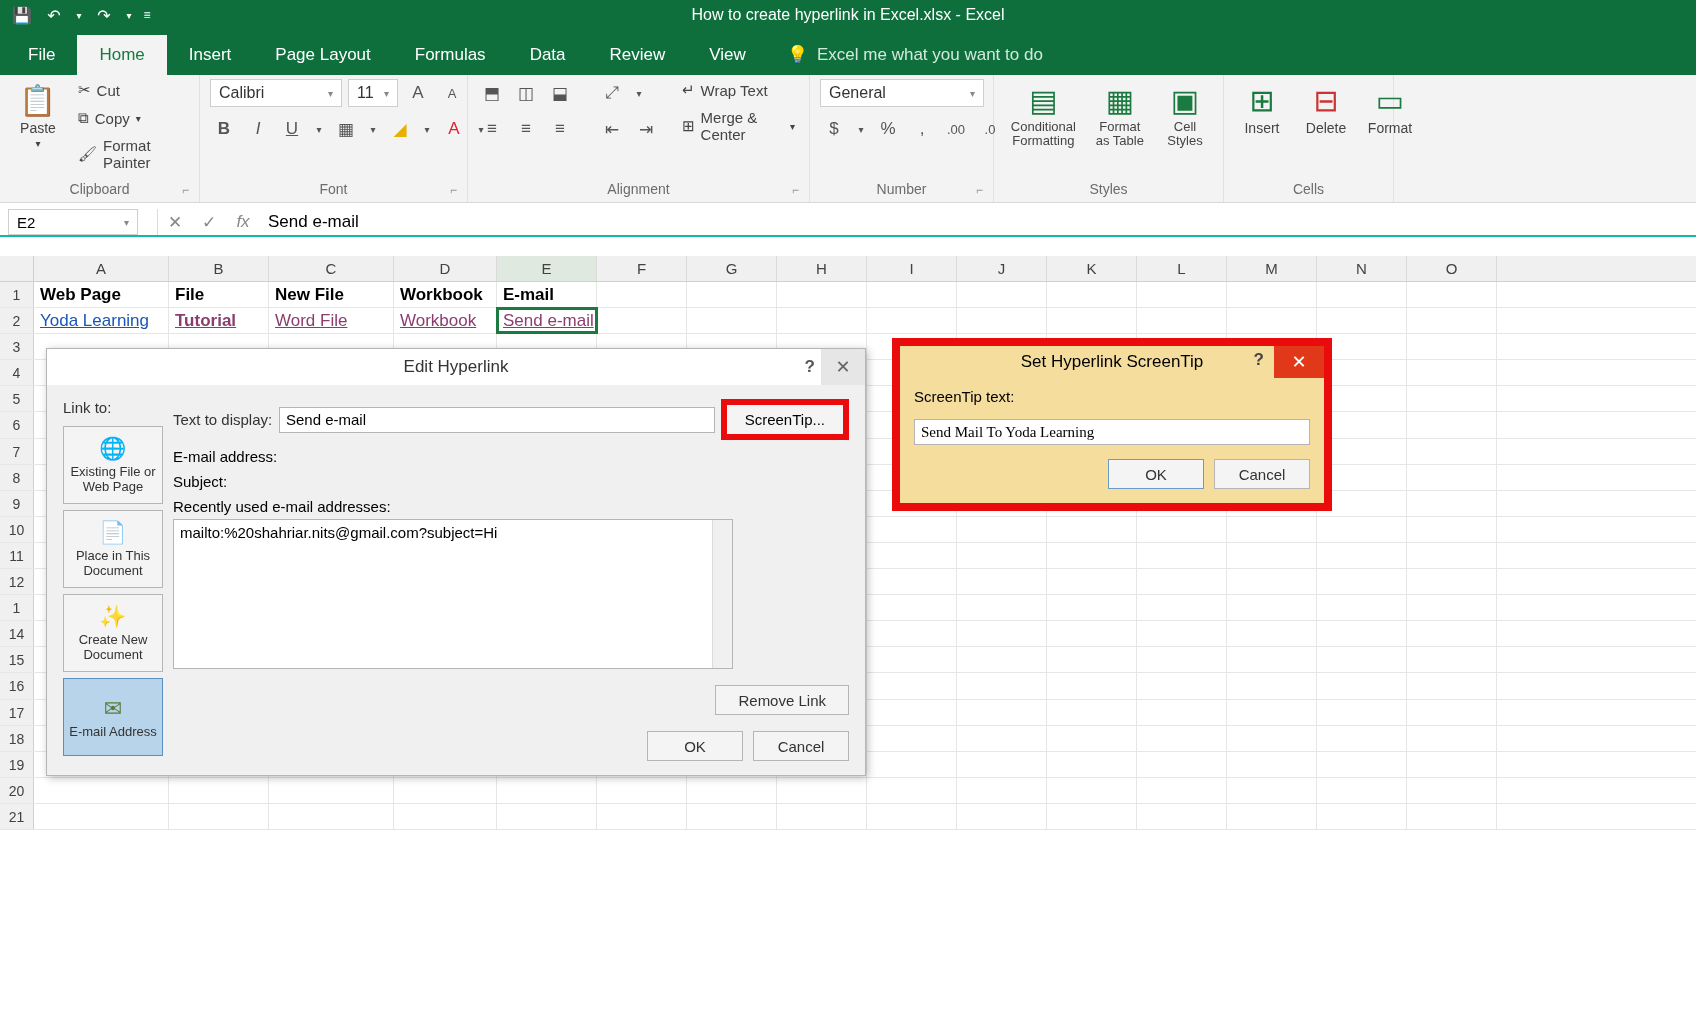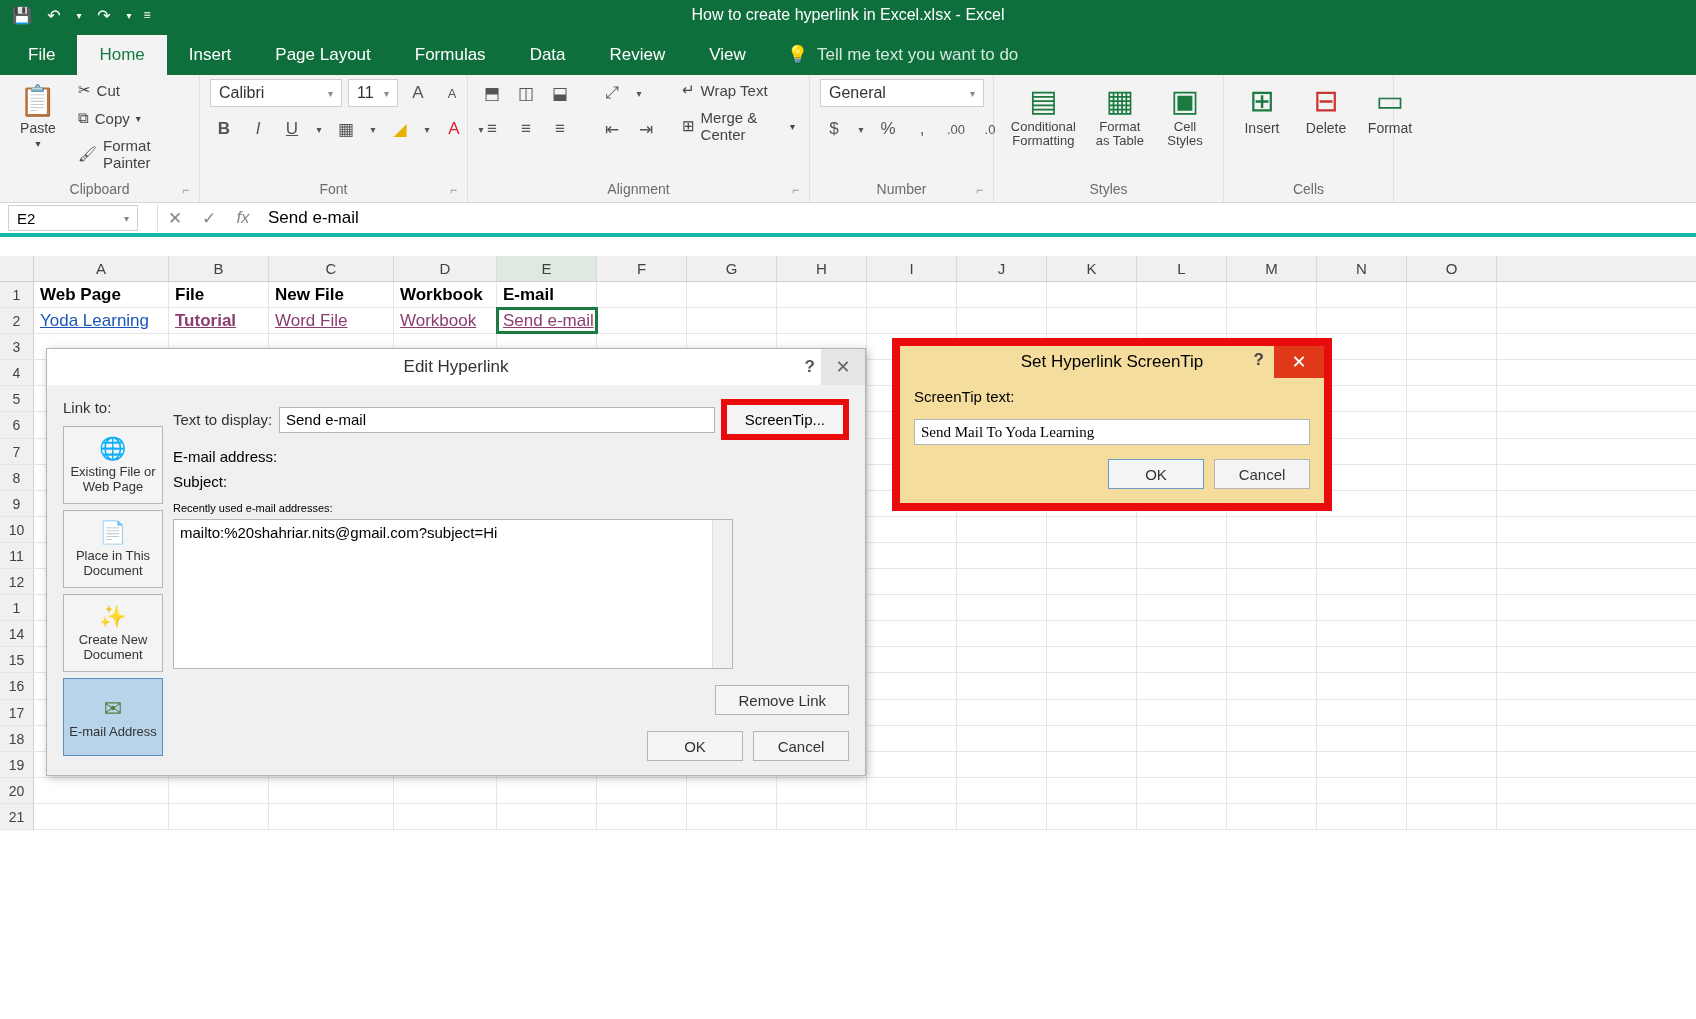--- a/index.html
+++ b/index.html
@@ -25,21 +25,21 @@
 .rgroup-label .launcher { position: absolute; right: 0; bottom: 3px; font-size: 12px; color: #999; }
 .big-btn { display: flex; flex-direction: column; align-items: center; justify-content: center; padding: 4px; gap: 2px; font-size: 14px; color: #444; min-width: 56px; }
 .big-btn .icon { font-size: 30px; color: #1a7a3f; }
 .stack { display: flex; flex-direction: column; gap: 6px; }
 .stack-item { display: flex; align-items: center; gap: 6px; font-size: 15px; color: #444; padding: 2px 4px; }
 .combo { height: 28px; border: 1px solid #cfcfcf; background: #fff; display: flex; align-items: center; padding: 0 8px; font-size: 16px; color: #333; }
 .btn-row { display: flex; gap: 6px; }
 .sml-btn { width: 28px; height: 28px; display: flex; align-items: center; justify-content: center; color: #555; font-size: 17px; }
 
 
-.formula-bar { height: 34px; background: #fff; border-bottom: 4px solid #14b8a6; display: flex; align-items: center; }
+.formula-bar { height: 34px; background: #fff; border-bottom: 2px solid #14b8a6; display: flex; align-items: flex-end; }
 .name-box { width: 130px; border: 1px solid #cfcfcf; height: 26px; margin-left: 8px; padding: 0 8px; display: flex; align-items: center; justify-content: space-between; font-size: 15px; }
 .fb-btn { width: 34px; height: 26px; display: flex; align-items: center; justify-content: center; color: #888; font-size: 17px; }
 .fb-input { flex: 1; border: none; height: 26px; padding: 0 8px; font-size: 17px; outline: none; }
 
 
 .grid-area { position: absolute; top: 256px; left: 0; right: 0; bottom: 0; background: #fff; }
 .col-headers { display: flex; height: 26px; border-bottom: 1px solid #d0d0d0; background: #f0f0f0; }
 .col-headers .ch { border-right: 1px solid #dadada; text-align: center; font-size: 15px; color: #424242; line-height: 26px; }
 .row { display: flex; height: 26.1px; border-bottom: 1px solid #e6e6e6; }
 .row .rh { width: 34px; min-width: 34px; border-right: 1px solid #d0d0d0; background: #f0f0f0; text-align: center; font-size: 14px; color: #424242; line-height: 26px; }
@@ -99,21 +99,21 @@
   <div class="rtab">File</div>
   <div class="rtab active">Home</div>
   <div class="rtab">Insert</div>
   <div class="rtab">Page Layout</div>
   <div class="rtab">Formulas</div>
   <div class="rtab">Data</div>
   <div class="rtab">Review</div>
   <div class="rtab">View</div>
   <div class="tellme">
     <span>💡</span>
-    <span>Tell me text you want to do</span>
+    <span>Excel me what you want to do</span>
   </div>
 </div>
 
 <div class="ribbon-body">
 
   <div class="rgroup" style="width:200px">
     <div class="rgroup-content">
       <div class="big-btn">
         <span class="icon">📋</span>
         <span>Paste</span>
@@ -711,21 +711,21 @@
         <input class="txt-input" style="flex: 1 1 0%;" value="Send e-mail">
         <button class="screentip-btn">ScreenTip...</button>
       </div>
       <div>
         <label style="font-size:15px">E-mail address:</label>
       </div>
       <div>
         <label style="font-size:15px">Subject:</label>
       </div>
       <div>
-        <label style="font-size:11px">Recently used e-mail addresses:</label>
+        <label style="font-size:15px">Recently used e-mail addresses:</label>
         <div class="textarea-box" style="width:560px;margin-top:4px">
           <span>mailto:%20shahriar.nits@gmail.com?subject=Hi</span>
           <div class="scroll"></div>
         </div>
       </div>
       <div class="btn-row-right">
         <button class="btn">Remove Link</button>
       </div>
       <div class="btn-row-right">
         <button class="btn" style="width:96px">OK</button>

